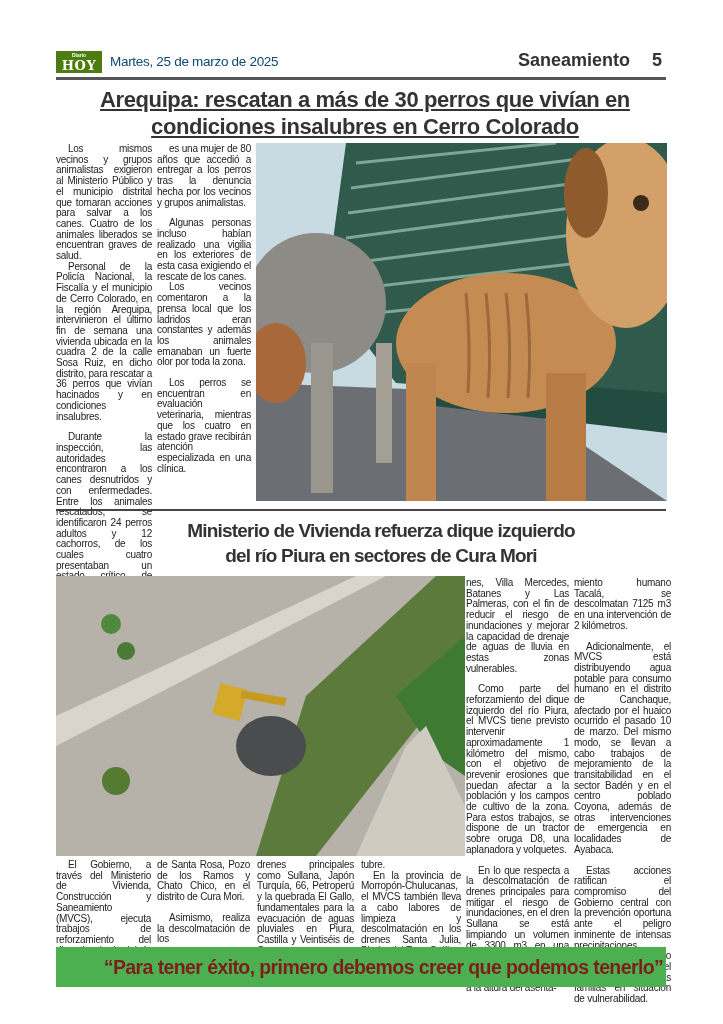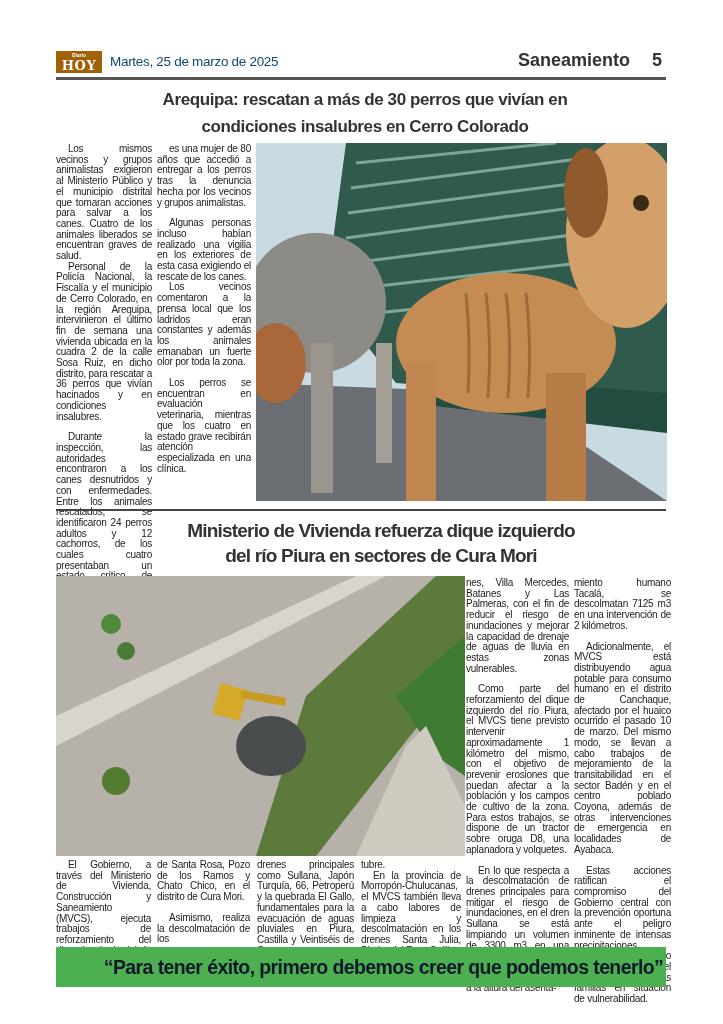--- a/index.html
+++ b/index.html
@@ -1,30 +1,30 @@
 <!DOCTYPE html>
 <html><head>
 <meta charset="utf-8">
 <style>
   html, body { margin:0; padding:0; background:#ffffff; }
   body { width:723px; height:1024px; position:relative; overflow:hidden; font-family:"Liberation Sans", sans-serif; color:#222; }
   .page { position:absolute; left:0; top:0; width:723px; height:1024px; }
 
   
-  .masthead { position:absolute; left:56px; top:51px; width:46px; height:22px; background:#a16207; color:#fff; text-align:center; }
+  .masthead { position:absolute; left:56px; top:51px; width:46px; height:22px; background:#4d7c0f; color:#fff; text-align:center; }
   .masthead .diario { display:block; font-size:5px; font-weight:bold; line-height:7px; padding-top:1px; }
   .masthead .hoy { display:block; font-family:"DejaVu Serif", serif; font-weight:bold; font-size:13px; line-height:13px; letter-spacing:0.5px; }
   .date { position:absolute; left:110px; top:54px; font-size:13.5px; color:#0c4a6e; letter-spacing:-0.3px; }
   .section { position:absolute; left:518px; top:50px; font-size:18px; font-weight:bold; color:#333; }
   .pagenum { position:absolute; left:652px; top:50px; font-size:18px; font-weight:bold; color:#333; }
   .header-rule { position:absolute; left:56px; top:77px; width:610px; height:3px; background:#555; }
 
   
   .headline { position:absolute; text-align:center; font-weight:bold; color:#333; letter-spacing:-0.4px; }
-  .h1 { left:60px; top:86px; width:610px; font-size:17px; line-height:27px; }
+  .h1 { left:60px; top:86px; width:610px; font-size:22px; line-height:27px;text-decoration:underline; }
   .h2 { left:106px; top:518px; width:550px; font-size:19px; line-height:25px; letter-spacing:-0.8px; }
 
   
   .col { position:absolute; font-size:10px; line-height:10.7px; text-align:justify; color:#222; letter-spacing:-0.25px; font-family:"Liberation Sans", sans-serif; }
   .col p { margin:0; text-indent:12px; }
   .col p.gap { margin-top:10px; }
   .col p.noindent { text-indent:0; }
 
   .c1 { left:56px; top:144px; width:96px; }
   .c2 { left:157px; top:144px; width:94px; }
@@ -39,21 +39,21 @@
 
   .article-rule { position:absolute; left:56px; top:509px; width:610px; height:2px; background:#444; }
 
   
   .photo { position:absolute; overflow:hidden; }
   .photo-dogs { left:256px; top:143px; width:411px; height:358px; background:linear-gradient(180deg,#cfe0e6 0%,#b9ccd2 30%,#7d8e86 60%,#5e6965 100%); }
   .photo-dike { left:56px; top:576px; width:409px; height:280px; background:#b9b5ac; }
 
   
   .quote-bar { position:absolute; left:56px; top:947px; width:610px; height:40px; background:#4caf50; display:flex; align-items:center; justify-content:center; }
-  .quote-text { color:#0f172a; font-size:19.5px; font-weight:bold; letter-spacing:-0.6px;margin-left:45px; }
+  .quote-text { color:#7f1d1d; font-size:19.5px; font-weight:bold; letter-spacing:-0.6px;margin-left:45px; }
 </style>
 </head>
 <body>
 
 <div class="page">
 
   <div class="masthead">
     <span class="diario">Diario</span>
     <span class="hoy">HOY</span>
   </div>

